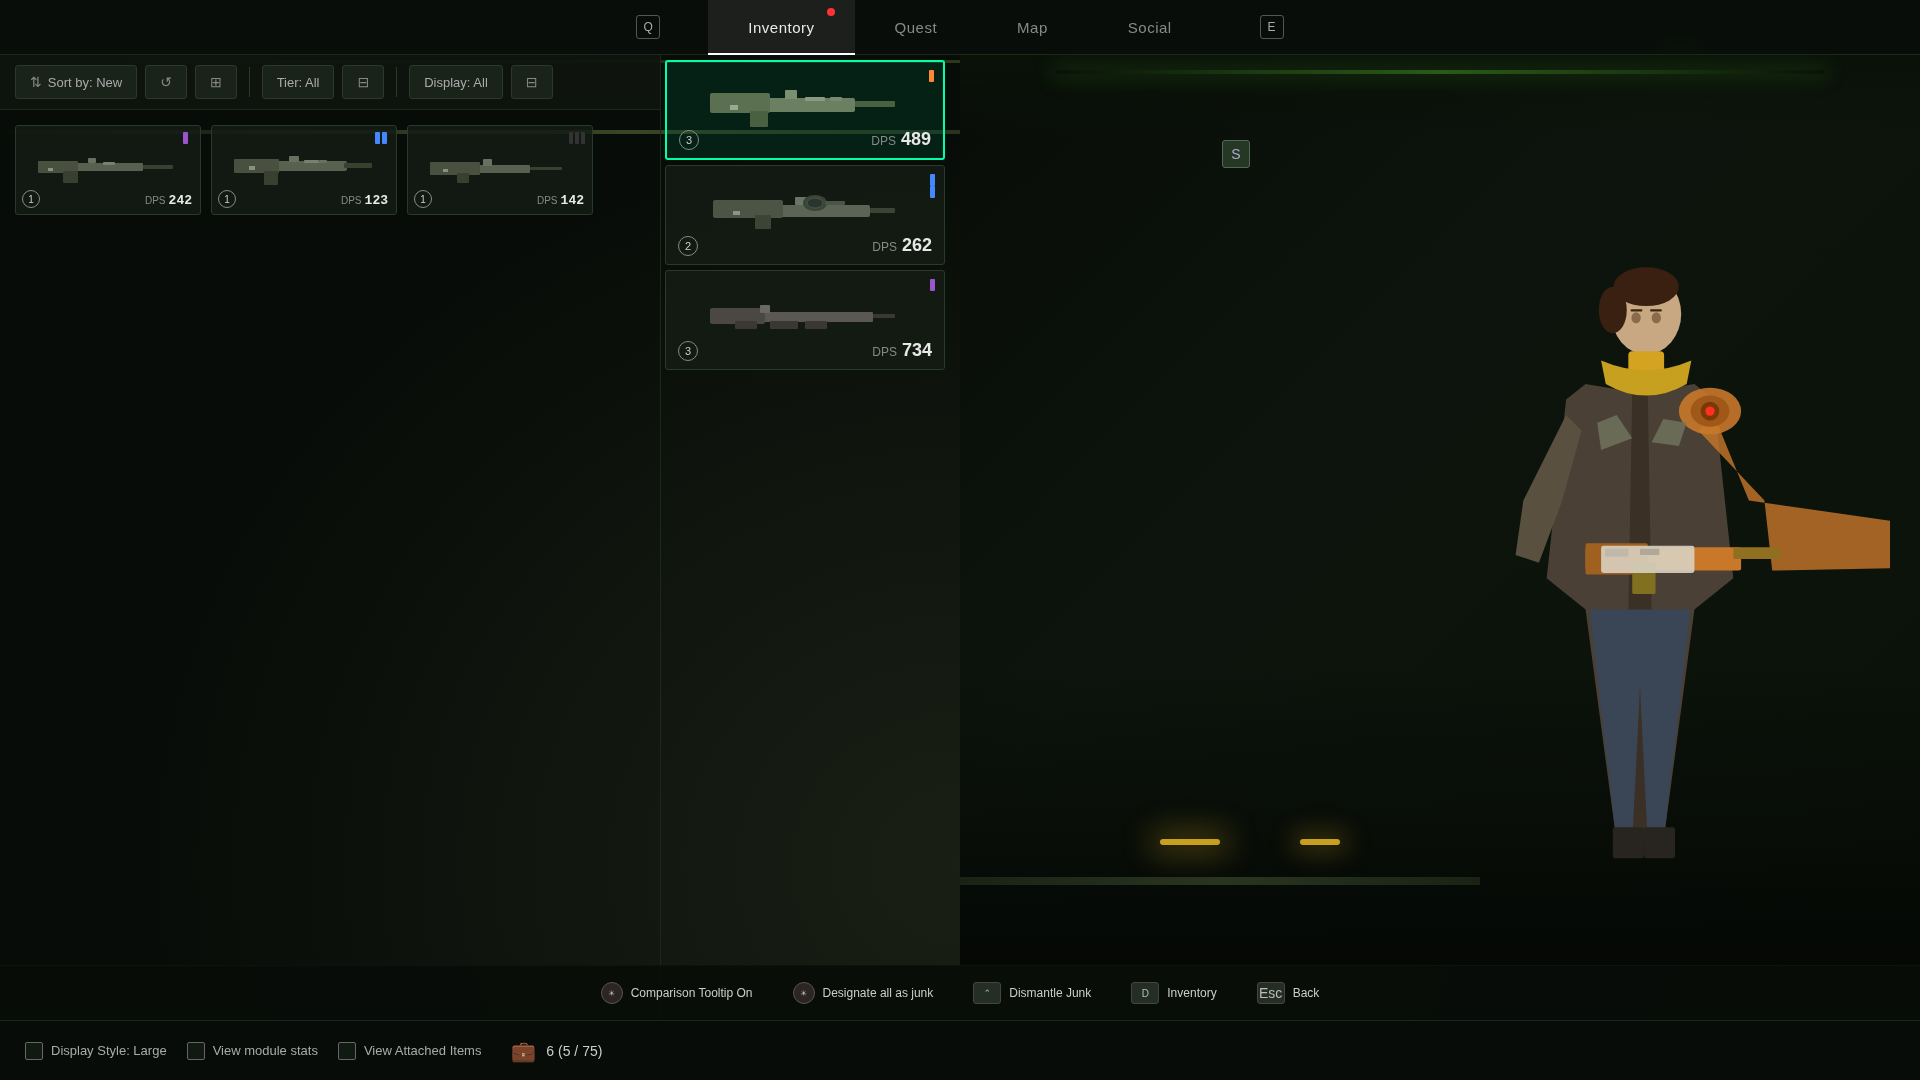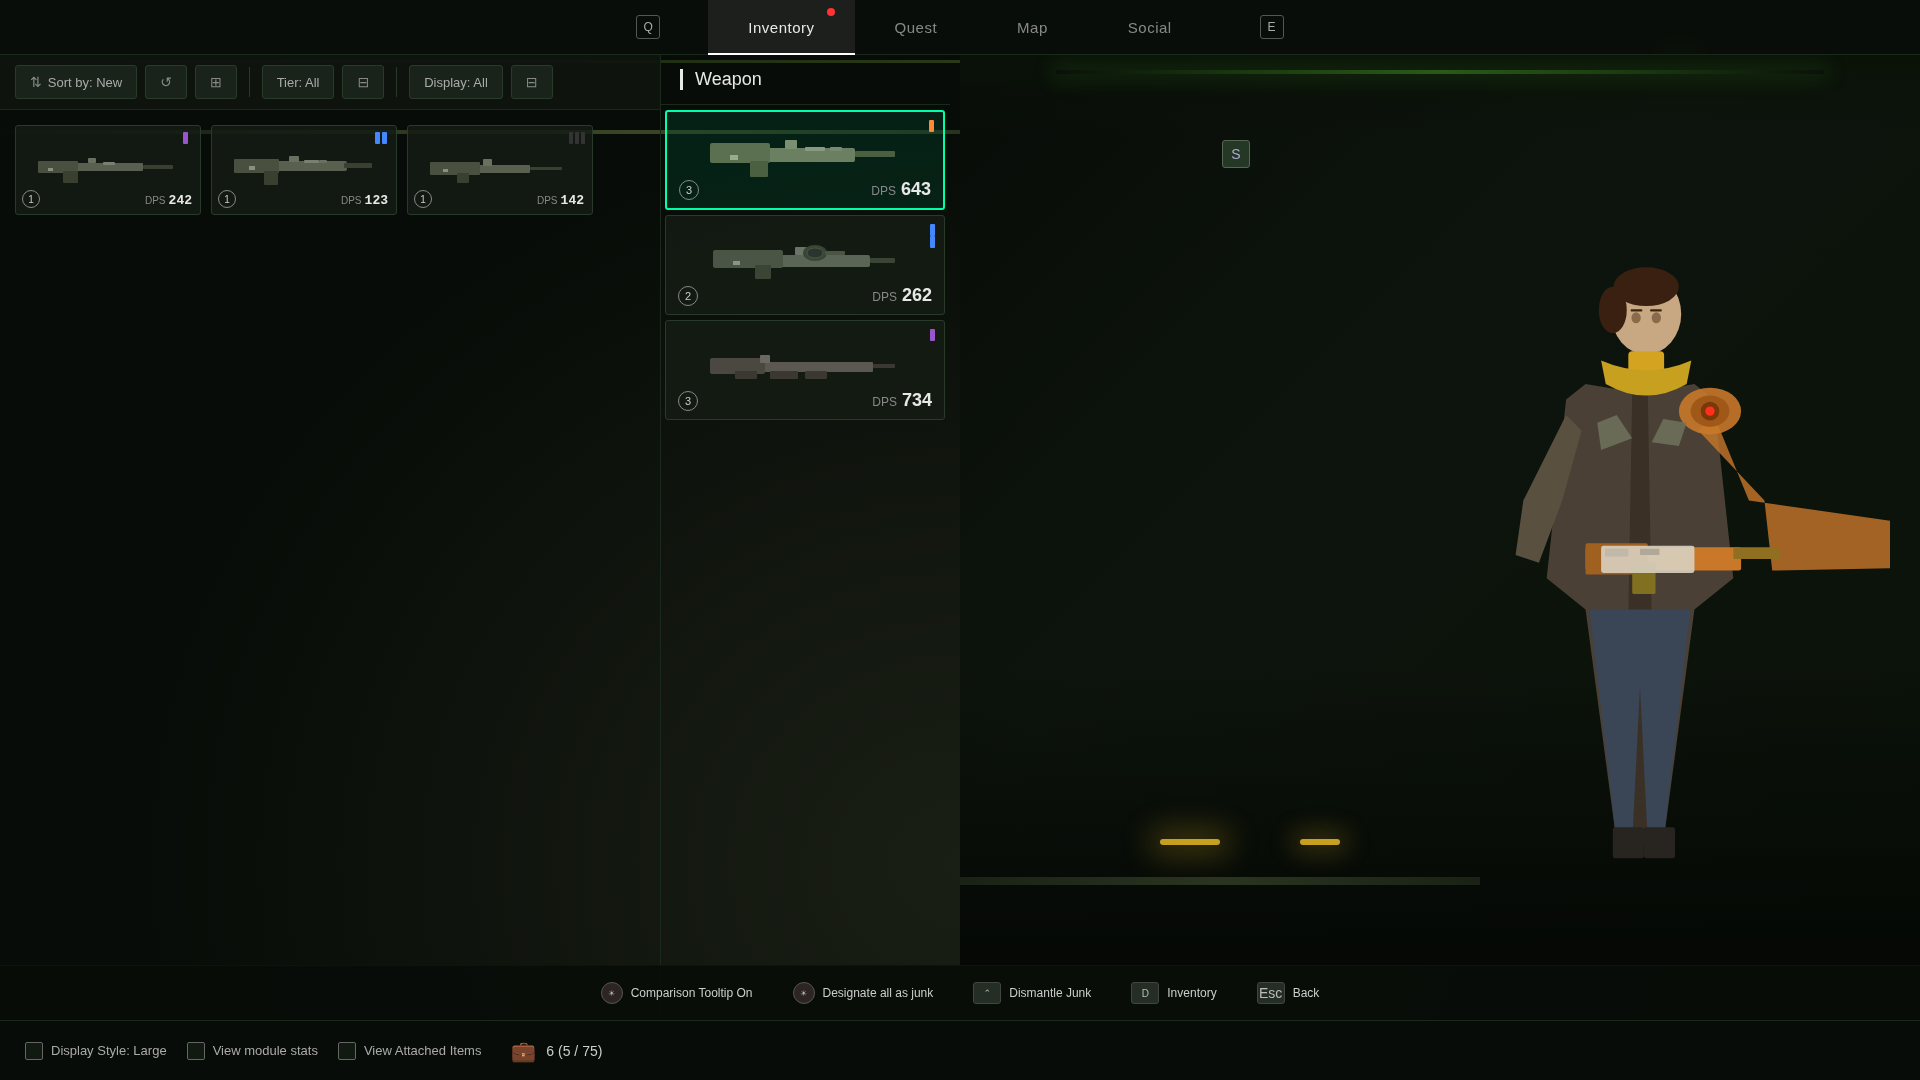--- a/index.html
+++ b/index.html
@@ -645,23 +645,20 @@
             <span class="dps-value">142</span>
           </div>
         </div>
       </div>
 
     </div>
   </div>
 
   <div class="right-panel" style="max-width:290px;">
 
-    <div class="weapon-section-header">
-      <div class="weapon-section-title">Weapon</div>
-    </div>
 
     <div class="weapon-list">
 
       <div class="weapon-list-item selected">
         <div class="mod-badge" style="position:absolute;top:8px;right:8px;">
           <div class="mod-pip orange"></div>
         </div>
         <div class="weapon-list-img">
           <svg viewBox="0 0 200 65" width="200" height="65">
             <rect x="10" y="20" width="140" height="14" fill="#6a8060" rx="2"></rect>
@@ -672,21 +669,21 @@
             <rect x="25" y="27" width="8" height="5" fill="#9aaa90"></rect>
             <rect x="100" y="19" width="20" height="4" fill="#8a9a80" rx="1"></rect>
             <rect x="125" y="19" width="12" height="4" fill="#7a8a70" rx="1"></rect>
           </svg>
         </div>
         <div class="tier-badge">
           <span>3</span>
         </div>
         <div class="dps-info" style="position:absolute;bottom:8px;right:12px;">
           <span class="dps-text">DPS</span>
-          <span class="dps-num">643</span>
+          <span class="dps-num">489</span>
         </div>
       </div>
 
       <div class="weapon-list-item">
         <div class="mod-badge" style="position:absolute;top:8px;right:8px;">
           <div class="mod-pip blue"></div>
           <div class="mod-pip blue"></div>
         </div>
         <div class="weapon-list-img">
           <svg viewBox="0 0 200 65" width="200" height="65">

